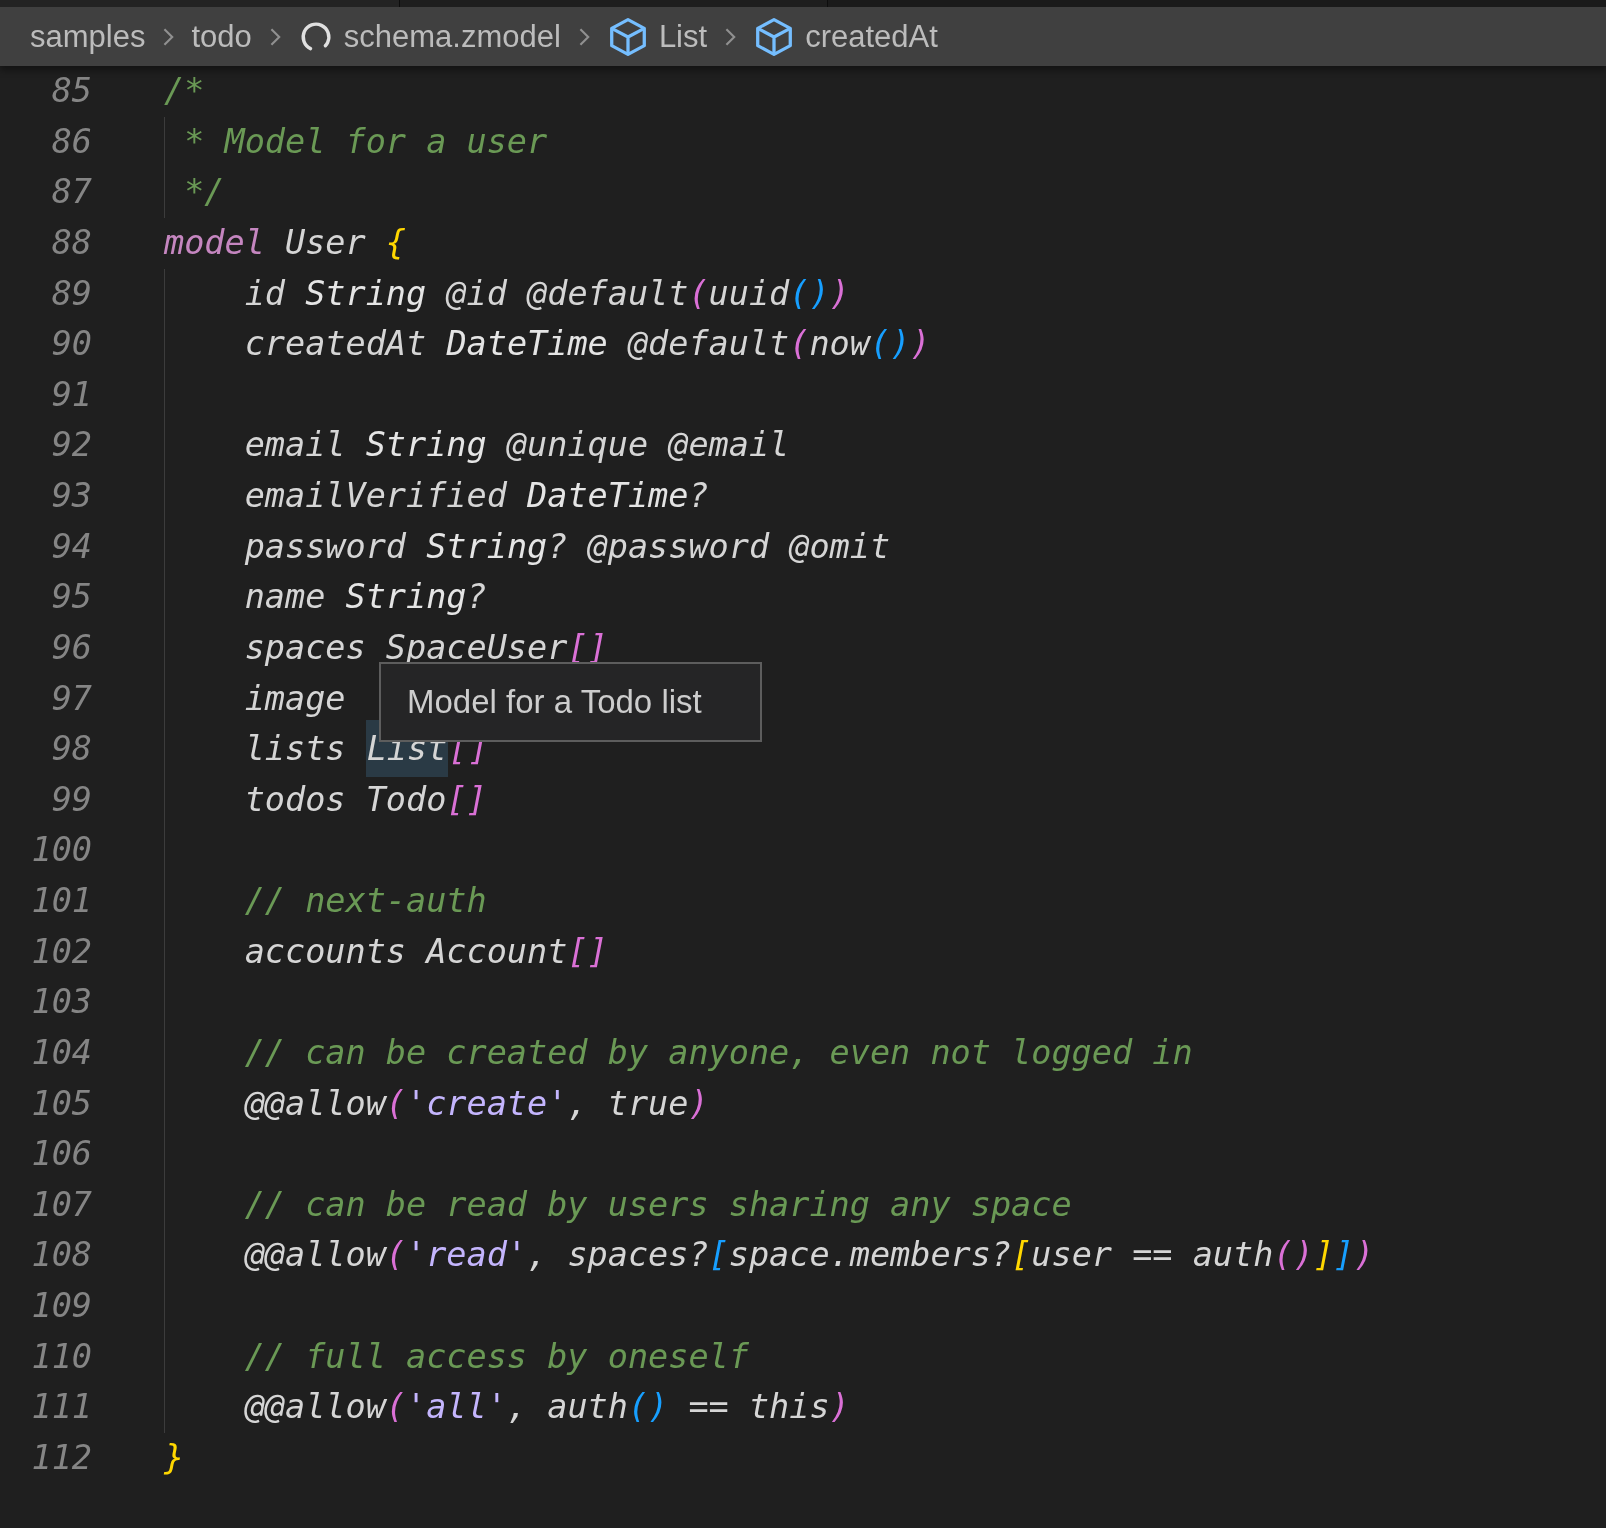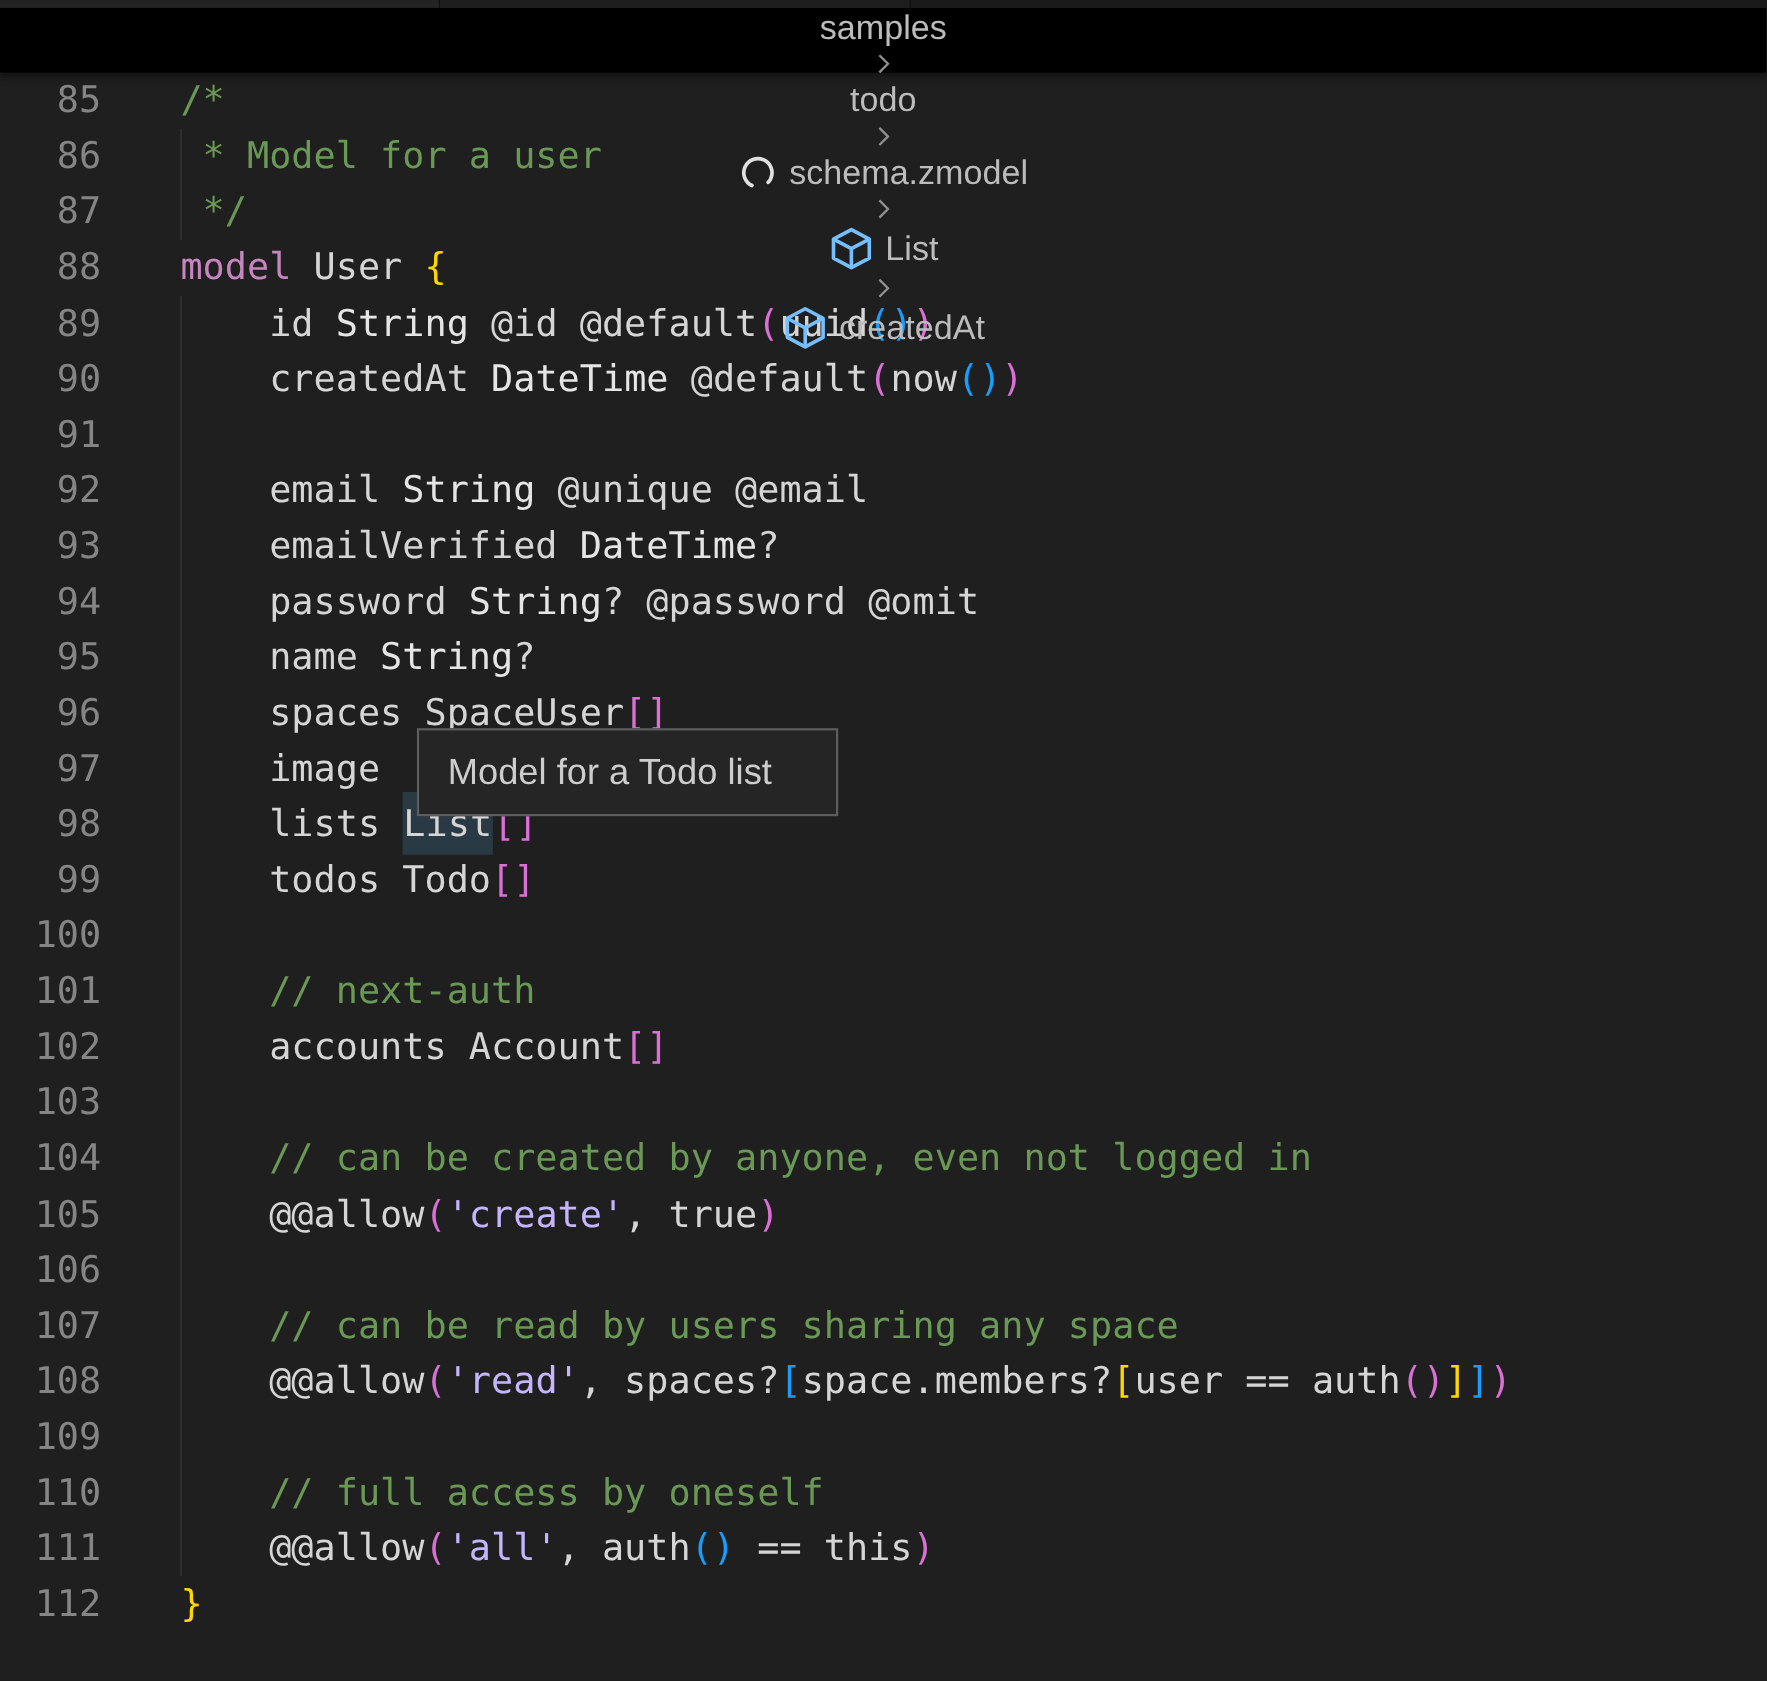--- a/index.html
+++ b/index.html
@@ -9,32 +9,31 @@
   
   .tab-strip { position:absolute; top:0; left:0; width:1606px; height:7px; background:#1e1e1e; z-index:6; }
   .tab-strip .seg1 { position:absolute; left:0; top:0; height:7px; width:399px; background:#232323; }
   .tab-strip .seg2 { position:absolute; left:400px; top:0; height:7px; width:427px; background:#1e1e1e; }
   .tab-strip .seg3 { position:absolute; left:828px; top:0; height:7px; right:0; background:#1a1a1a; }
   .tab-strip .sep  { position:absolute; top:0; height:7px; width:1px; background:#0d0d0d; }
 
   
   .breadcrumbs {
     position:absolute; top:7px; left:0; width:100%; height:59px;
-    background:#000000; display:flex; align-items:center;
-    z-index:5;
+    background:#404040; display:flex; align-items:center;
+    padding-left:30px; z-index:5;
     font-family:"Liberation Sans", sans-serif; font-size:31px; color:#bcbcbc;
     box-shadow:0 4px 7px rgba(0,0,0,0.42);
-    flex-direction:column;
   }
   .crumb { display:flex; align-items:center; gap:10px; cursor:pointer; white-space:nowrap; }
   .crumb-sep { margin:0 10px; display:flex; align-items:center; }
   .bc-icon { display:flex; align-items:center; }
 
   
-  .editor { position:absolute; top:66px; left:0; width:100%; }
+  .editor { position:absolute; top:66px; left:0; width:100%;font-style:italic; }
   .line { display:flex; height:50.63px; line-height:50.63px; font-size:33.5px; white-space:pre; }
   .ln   { flex:0 0 92px; text-align:right; color:#858585; user-select:none; }
   .code { padding-left:72px; }
 
   .tk-d { color:#d5d5d5; }
   .tk-k { color:#c586c0; }
   .tk-t { color:#e5e5e5; }
   .tk-c { color:#6a9955; }
   .tk-s { color:#c4b5fd; }
   .tk-y { color:#ffd700; }

